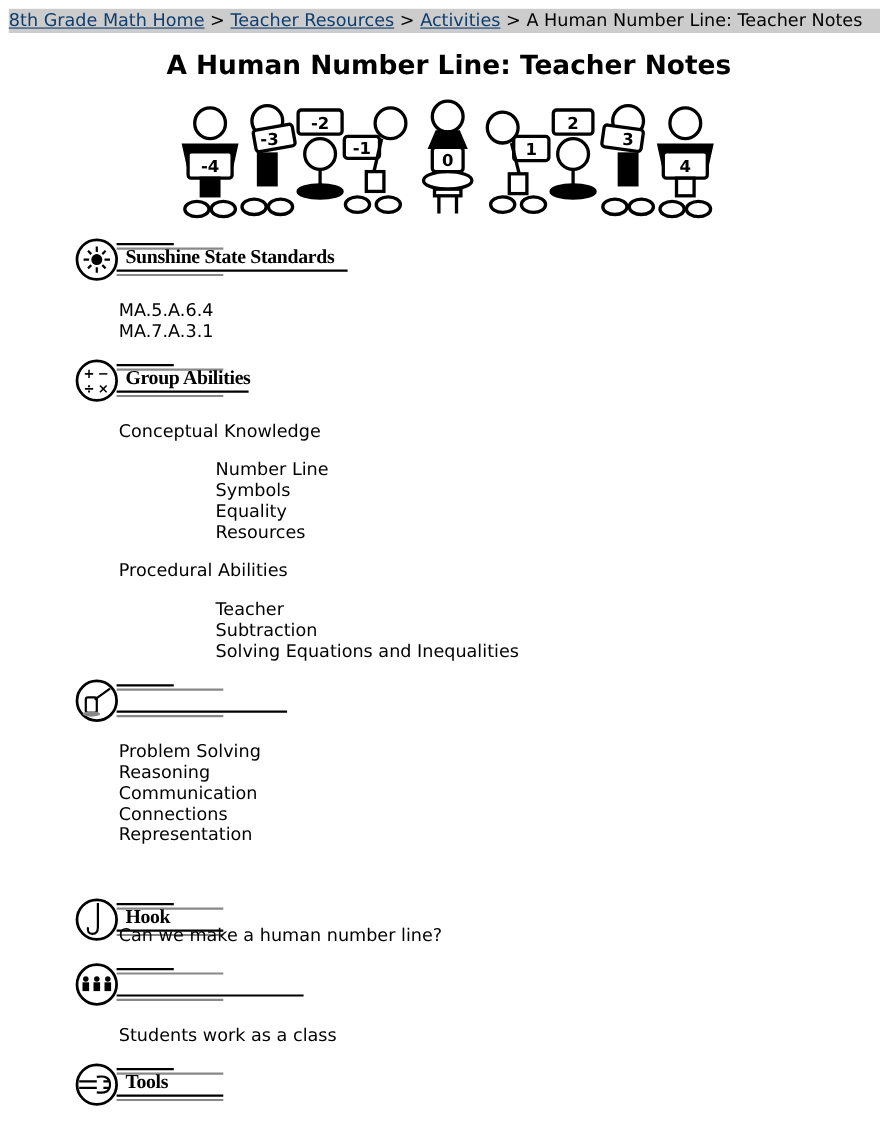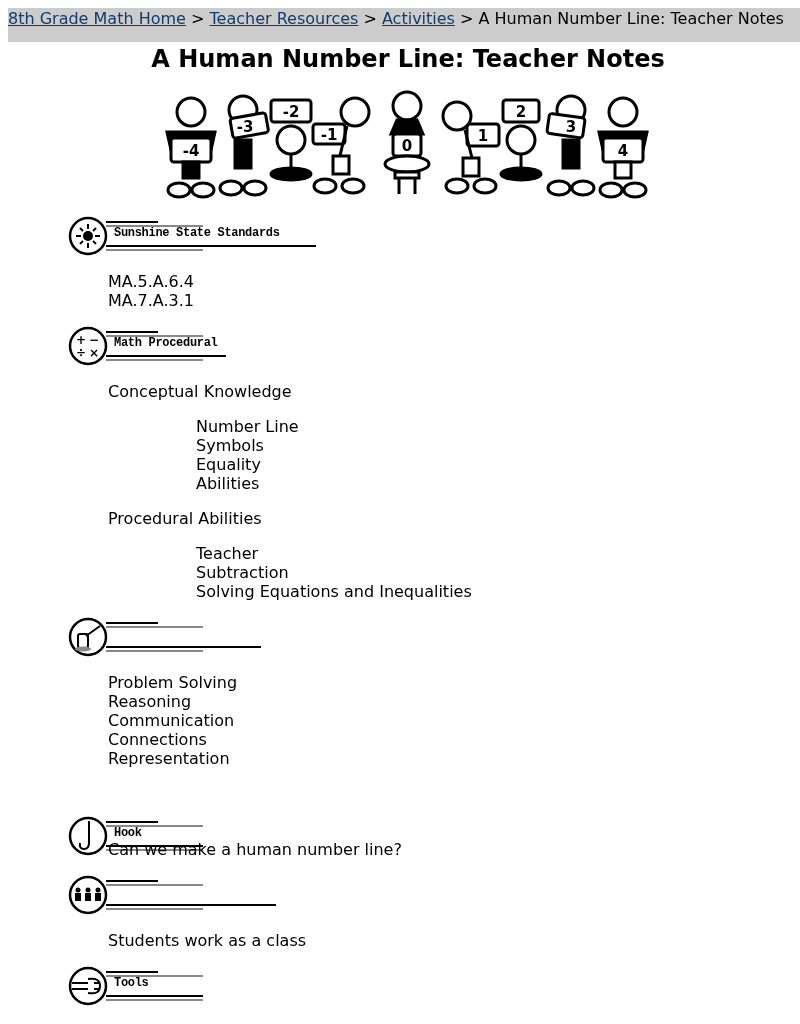--- a/index.html
+++ b/index.html
@@ -2,35 +2,35 @@
 <html><head>
 <meta charset="utf-8">
 <style>
   html, body { margin: 0; padding: 0; background: #ffffff; }
   body {
     width: 800px; height: 1024px; overflow: hidden;
     font-family: "DejaVu Sans", sans-serif; font-size: 16px; color: #000;
     position: relative;
   }
   .breadcrumb {
-    position: absolute; left: 8px; top: 8px; width: 792px; height: 34px;
+    position: absolute; left: 8px; top: 8px; width: 792px; height: 22px;
     background: #cccccc; line-height: 21px; font-size: 16px; white-space: nowrap;
   }
   .breadcrumb a { color: #0e3d6e; text-decoration: underline; }
   .breadcrumb .sep { color: #000; }
   h1 {
     position: absolute; left: 0; top: 42px; width: 816px; margin: 0;
     text-align: center; font-size: 24px; font-weight: bold; line-height: 34px;
   }
   .banner { position: absolute; left: 163px; top: 90px; width: 492px; height: 112px; }
   .section-hdr { position: absolute; left: 68px; height: 42px; }
   .section-hdr svg { display: block; }
   .hdr-label {
     position: absolute; left: 46px; top: 8px;
-    font-family: Liberation Mono, monospace; font-weight: bold; font-size: 12px;
+    font-family: Liberation Serif, serif; font-weight: bold; font-size: 18px;
     letter-spacing: -0.3px; line-height: 20px; white-space: nowrap;
   }
   .line { position: absolute; left: 108px; line-height: 19px; white-space: nowrap; }
   .line.indent { left: 148px; margin-left: 48px; }
 </style>
 </head>
 <body>
 
 <div class="breadcrumb">
   <a href="#">8th Grade Math Home</a>
@@ -169,27 +169,27 @@
     <line x1="38" y1="31" x2="158" y2="31" stroke="#000" stroke-width="2"></line>
     <line x1="38" y1="35" x2="135" y2="35" stroke="#888" stroke-width="2"></line>
     <circle cx="20" cy="21" r="18" fill="#fff" stroke="#000" stroke-width="2.5"></circle>
     <g font-family="DejaVu Sans, sans-serif" font-size="12" font-weight="bold" text-anchor="middle">
       <text x="13" y="19">+</text>
         <text x="26" y="19">−</text>
       <text x="13" y="32">÷</text>
         <text x="26" y="32">×</text>
     </g>
   </svg>
-  <span class="hdr-label">Math Procedural</span>
+  <span class="hdr-label">Group Abilities</span>
 </div>
 <div class="line" style="top:382px">Conceptual Knowledge</div>
 <div class="line indent" style="top:417px">Number Line</div>
 <div class="line indent" style="top:436px">Symbols</div>
 <div class="line indent" style="top:455px">Equality</div>
-<div class="line indent" style="top:474px">Abilities</div>
+<div class="line indent" style="top:474px">Resources</div>
 <div class="line" style="top:509px">Procedural Abilities</div>
 <div class="line indent" style="top:544px">Teacher</div>
 <div class="line indent" style="top:563px">Subtraction</div>
 <div class="line indent" style="top:582px">Solving Equations and Inequalities</div>
 
 <div class="section-hdr" style="top:616px;width:195px;">
   <svg width="195" height="42" viewBox="0 0 195 42">
     <line x1="38" y1="7" x2="90" y2="7" stroke="#000" stroke-width="2"></line>
     <line x1="38" y1="11" x2="135" y2="11" stroke="#888" stroke-width="2"></line>
     <line x1="38" y1="31" x2="193" y2="31" stroke="#000" stroke-width="2"></line>

